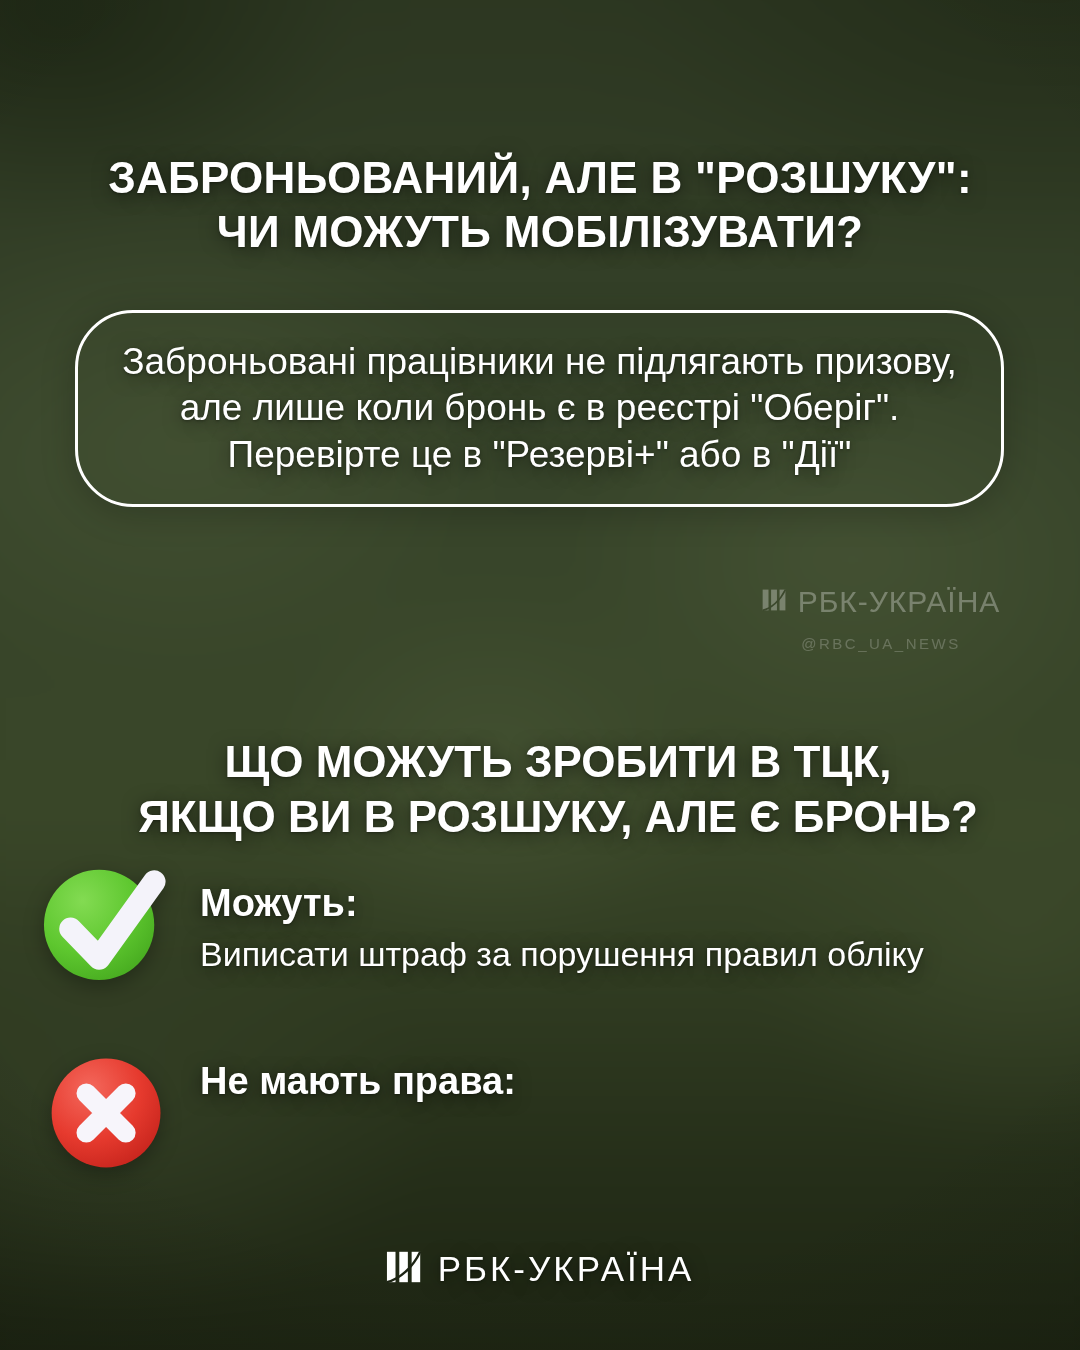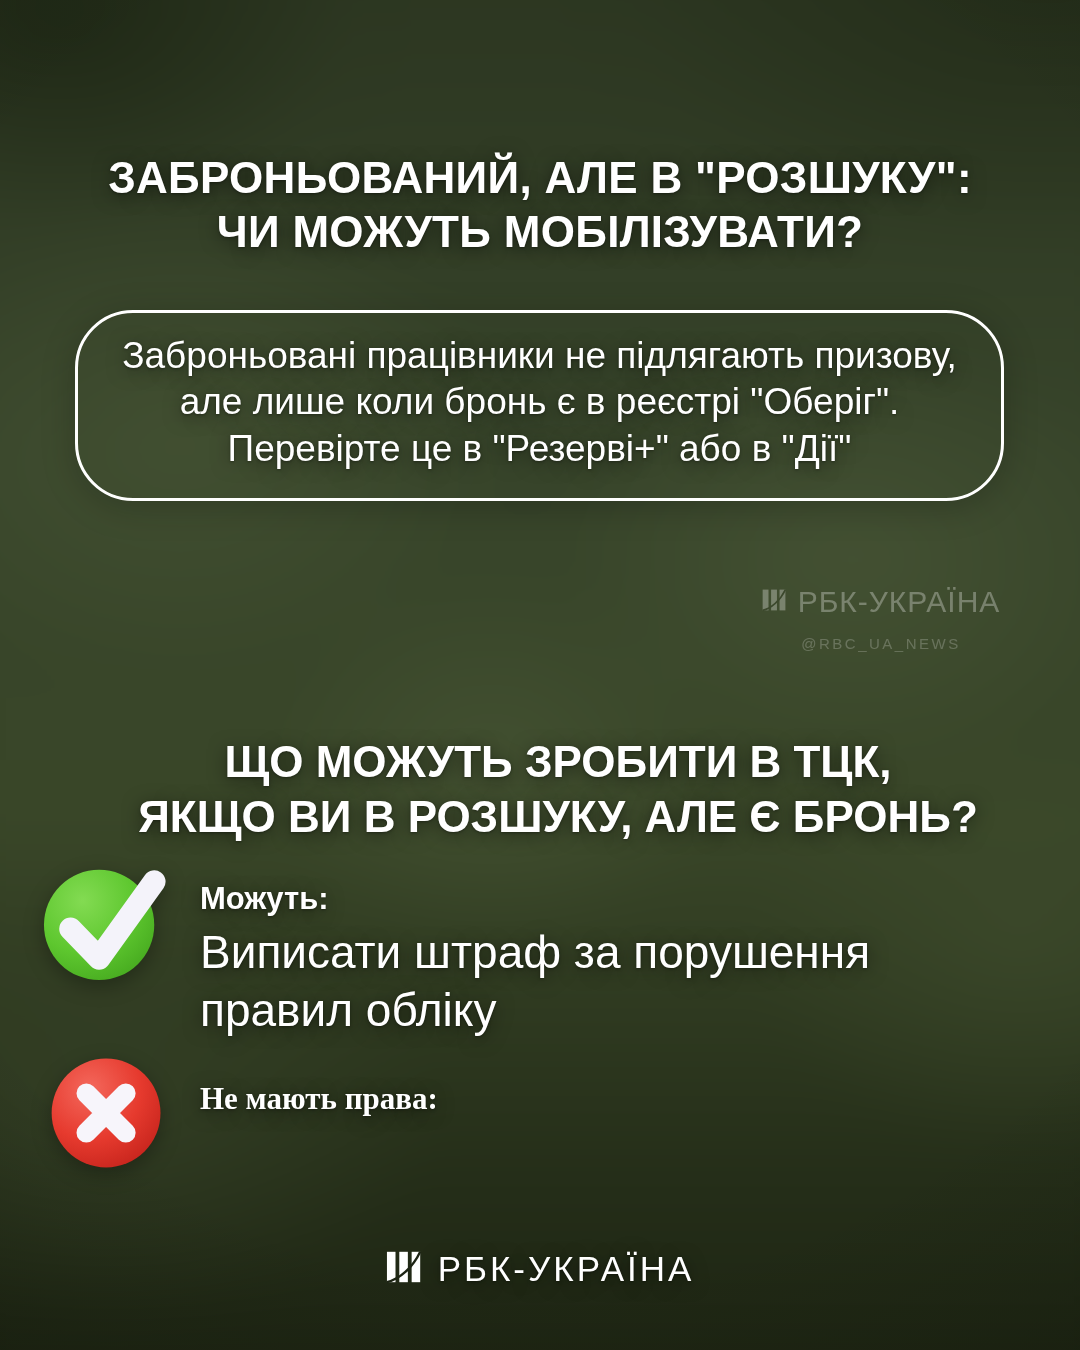--- a/index.html
+++ b/index.html
@@ -40,43 +40,43 @@
     line-height:1.22;letter-spacing:0.3px;
   }
   .rule-box{
     position:absolute;left:75px;right:76px;top:310px;
     border:3.5px solid #ffffff;border-radius:58px;
     padding:20px 28px 26px;
     text-align:center;
     box-shadow:0 6px 34px rgba(0,0,0,0.22);
   }
   .rule-title{font-size:37px;font-weight:700;line-height:1.3;}
-  .rule-body{font-size:37px;font-weight:400;line-height:1.25;}
+  .rule-body{font-size:37px;font-weight:400;line-height:1.25;margin-top:6px;}
 
   .watermark{
     position:absolute;top:585px;right:64px;width:270px;
     display:flex;flex-direction:column;align-items:center;
   }
   .wm-row{display:flex;align-items:center;gap:10px;}
   .wm-brand{font-size:30px;color:rgba(255,255,255,0.30);letter-spacing:1px;font-weight:400;}
   .wm-handle{font-size:15px;color:rgba(255,255,255,0.22);letter-spacing:2.5px;margin-top:16px;}
 
   .section-heading{
     position:absolute;top:697px;left:0;right:0;
     text-align:center;font-size:44px;font-weight:700;line-height:1.27;margin-left:36px;
   }
 
   .row-icon{position:absolute;filter:drop-shadow(0 6px 10px rgba(0,0,0,0.3));}
   .icon-check{left:42px;top:856px;}
   .icon-cross{left:46px;top:1052px;}
   .row-text{position:absolute;left:200px;}
   .text-allowed{top:880px;}
-  .text-forbidden{top:1080px;font-family:Liberation Serif, serif;}
-  .row-label{font-size:31px;font-weight:700;line-height:1.25;}
-  .row-body{font-size:46px;font-weight:400;line-height:1.26;margin-top:5px;max-width:810px;}
+  .text-forbidden{top:1058px;}
+  .row-label{font-size:38px;font-weight:700;line-height:1.25;}
+  .row-body{font-size:34px;font-weight:400;line-height:1.26;margin-top:5px;max-width:810px;}
 
   .footer{
     position:absolute;top:1248px;left:0;right:0;
     display:flex;justify-content:center;align-items:center;gap:14px;
   }
   .footer-brand{font-size:35px;letter-spacing:3px;font-weight:400;}
 </style>
 </head>
 <body>
 

